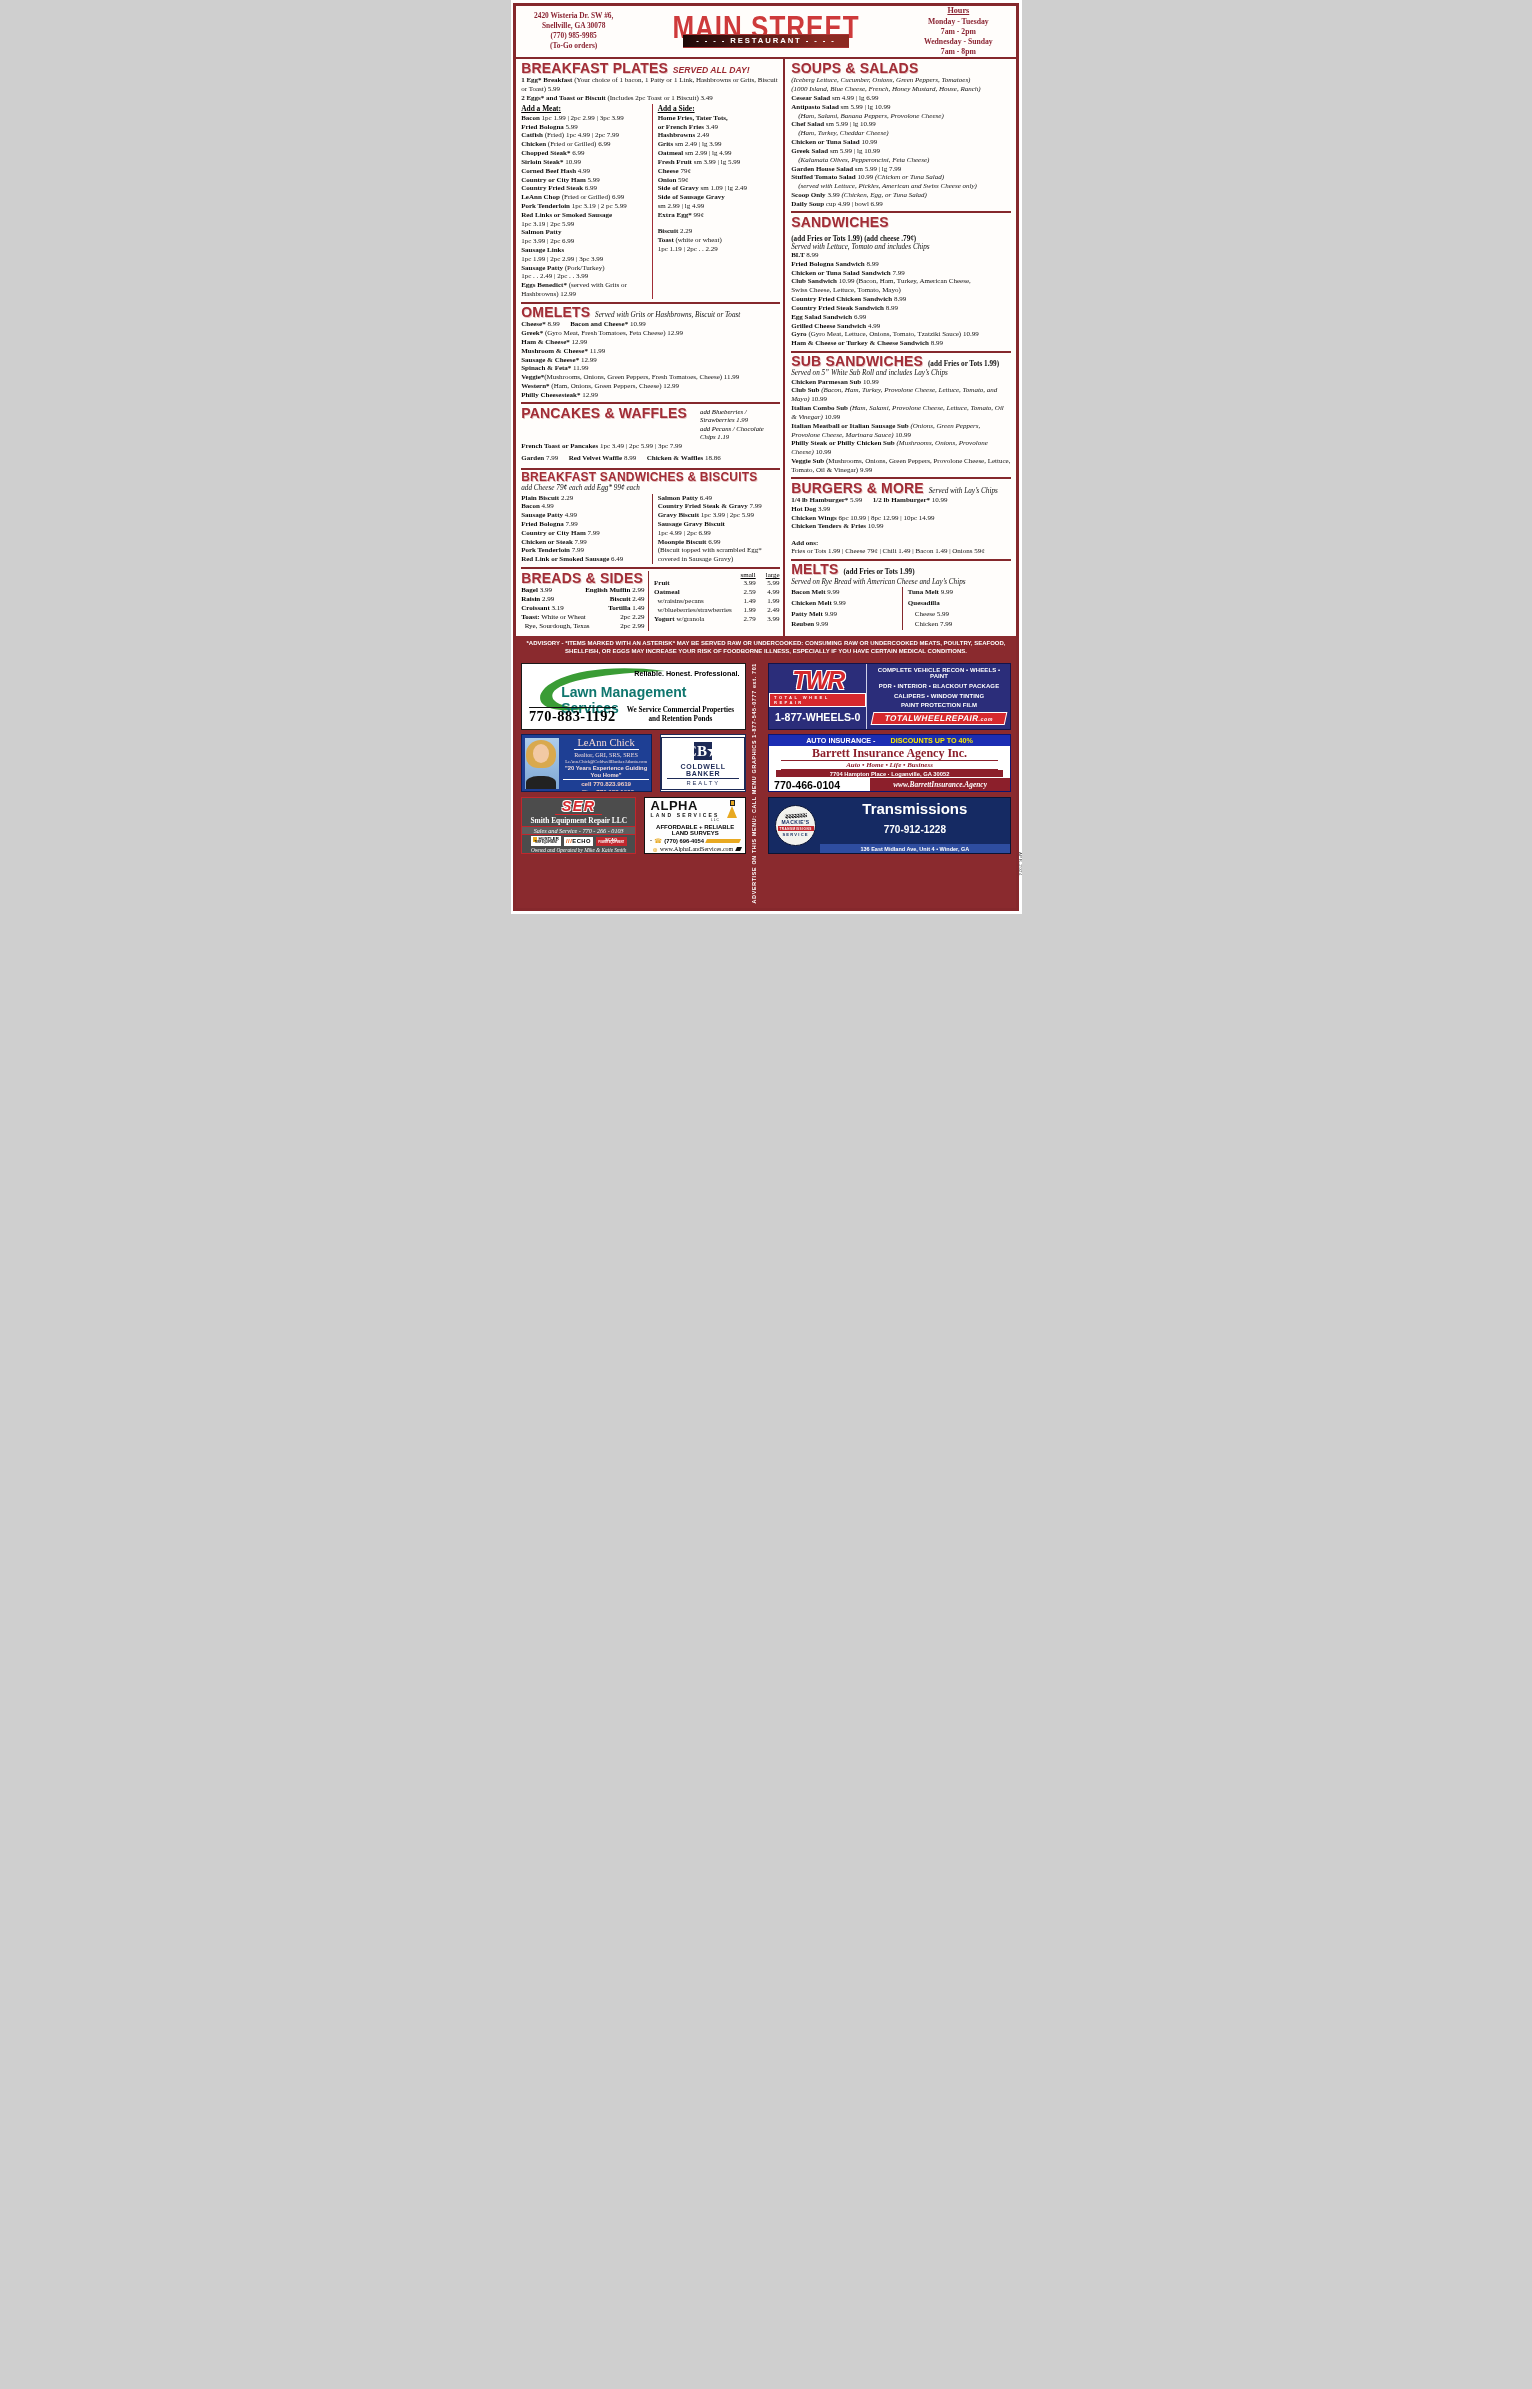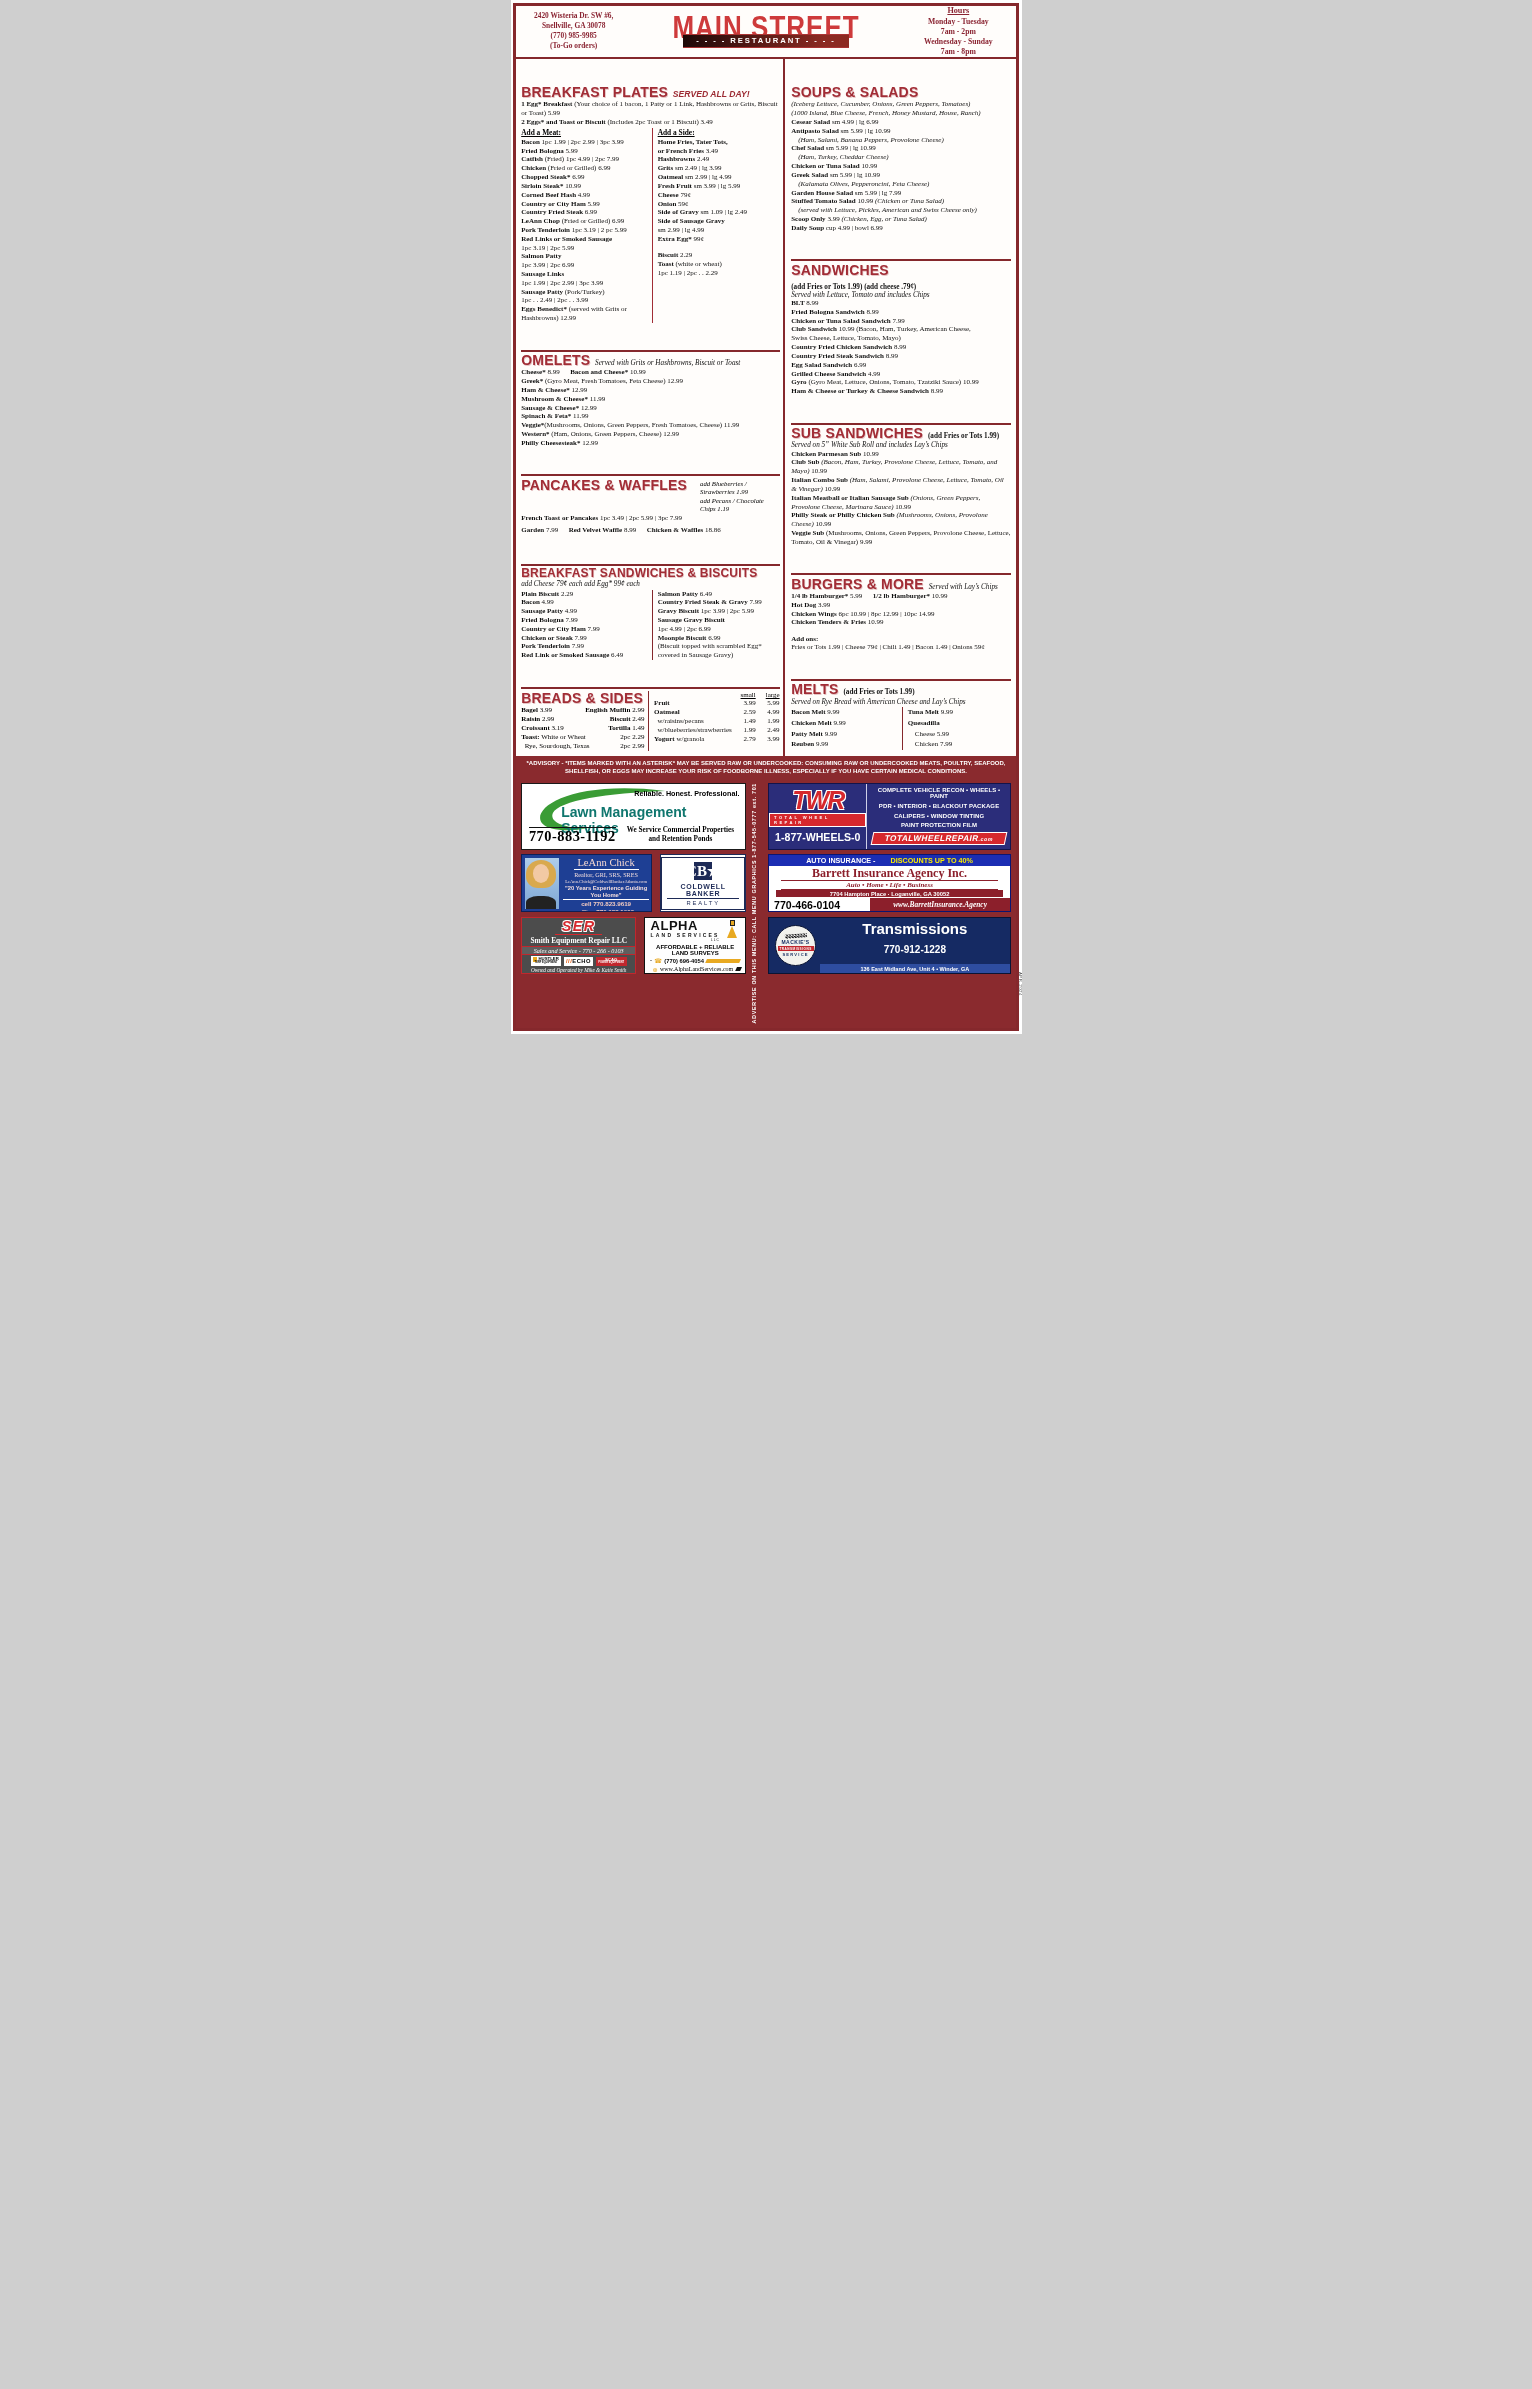--- a/index.html
+++ b/index.html
@@ -14,21 +14,21 @@
   .logo-main { color:#ce3a3b; font-family:"Liberation Sans", sans-serif; font-weight:800; font-size:26px; letter-spacing:1px; line-height:0.95; white-space:nowrap; transform:scaleY(1.2); }
   .logo-bar { position:relative; margin:-5.8px auto 0; width:166px; background:linear-gradient(90deg,#1d0908,#8c2a22 85%); color:#fff; font-family:"Liberation Sans", sans-serif; font-weight:700; font-size:7.7px; letter-spacing:1.9px; padding:1.4px 0 1.9px; border-top:1px solid #a33; border-bottom:1px solid #a33; }
   .hours { width:105px; color:#8a2432; font-weight:700; font-size:7.7px; line-height:1.3; text-align:center; }
   .hours-title { text-decoration:underline; font-size:8.2px; }
 
   
   .menu-body { display:flex; border-top:2.9px solid #85282c; }
   .col-left { width:267px; padding:1px 3.8px 2.9px 4.8px; }
   .col-right { flex:1; border-left:2.4px solid #85282c; padding:1px 4.8px 2.9px 5.8px; }
 
-  .sec { border-top:2.4px solid #85282c; padding:1.4px 0 2.9px;margin-top:24px; }
+  .sec { border-top:2.4px solid #85282c; padding:1.4px 0 2.9px; }
   .sec:first-child { border-top:none; }
   .sec-head { display:flex; align-items:baseline; gap:4.8px; flex-wrap:wrap; }
   .sec-title { font-family:"Liberation Sans", sans-serif; font-weight:800; color:#a12d36; font-size:14px; letter-spacing:0.2px; line-height:1.08; text-shadow:0.7px 0.7px 0 #e7c6c6; white-space:nowrap; }
   .sec-title.long { font-size:12px; }
   .sec-note { font-family:"Liberation Sans", sans-serif; font-weight:700; font-style:italic; color:#9c2b33; font-size:8.6px; }
   .sec-note2 { font-size:7.2px; color:#111; font-weight:600; }
   .sec-sub { font-style:italic; font-size:7.2px; color:#111; line-height:1.15; }
 
   .item { font-size:7px; line-height:1.26; color:#111; min-height:1.05em; }
   .item b { font-weight:700; }

